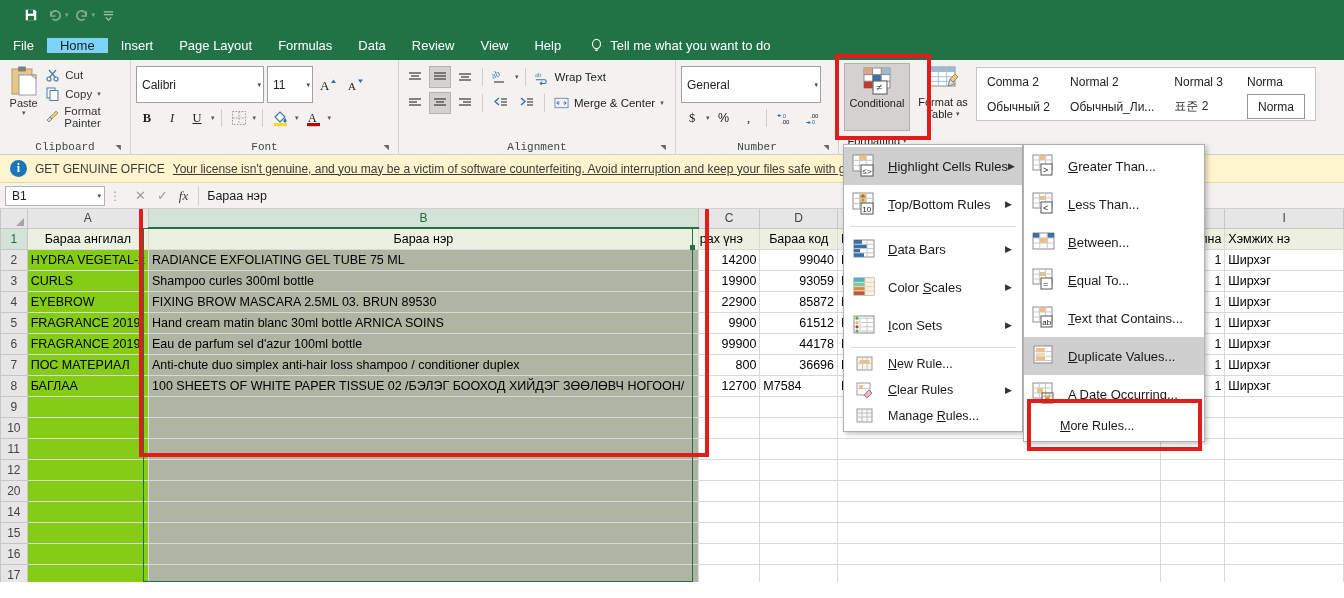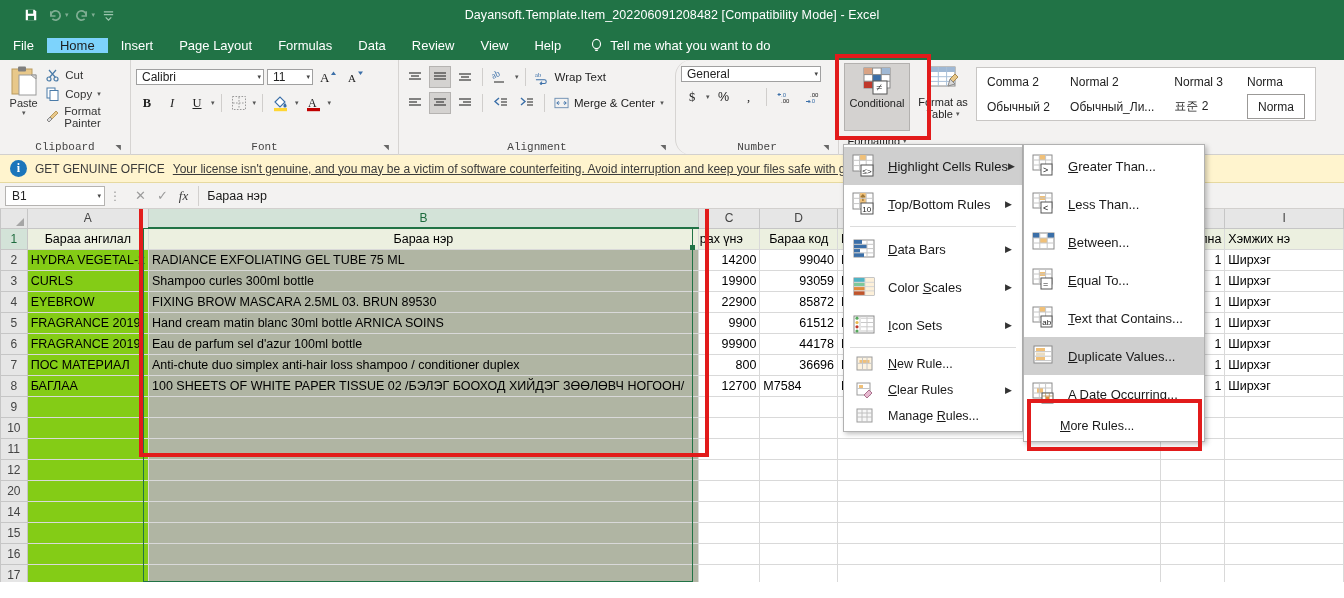--- a/index.html
+++ b/index.html
@@ -48,21 +48,21 @@
                padding-top:2px; font-size:11px; color:#333; }
   .clipb-icon { width:30px; height:32px; position:relative; }
   .clip-small { display:flex; flex-direction:column; gap:2px; padding-top:3px; }
   .clip-item { display:flex; align-items:center; gap:5px; font-size:11.5px; color:#333; padding:1px 3px; }
   .mini-ico { width:15px; height:15px; display:inline-flex; align-items:center; justify-content:center; }
   .caret { font-size:7px; color:#555; }
   
   .font-rows { display:flex; flex-direction:column; gap:4px; padding-top:3px; }
   .row { display:flex; align-items:center; gap:3px; }
   .combo {
-    height:16px; border:1px solid #a0a0a0; background:#fff; font-size:12px;
+    height:37px; border:1px solid #a0a0a0; background:#fff; font-size:12px;
     display:flex; align-items:center; padding:0 2px 0 5px; color:#222; position:relative;
   }
   .combo .cv { flex:1; }
   .combo .cd { font-size:7px; color:#444; padding-left:6px; }
   .btn {
     min-width:22px; height:22px; display:flex; align-items:center; justify-content:center;
     font-size:12.5px; color:#222; border:1px solid transparent; padding:0 2px;
   }
   .btn.sel { background:#d4d2d0; border:1px solid #b5b3b1; }
   .sep { width:1px; height:18px; background:#d0cecc; margin:0 3px; }
@@ -180,21 +180,20 @@
           <path d="M13 2.5V7.5H8" fill="none" stroke="#7fae93" stroke-width="1.8"></path>
         </svg>
     </div>
     <span class="qat-caret">▾</span>
     <div class="qat-btn dim">
       <svg width="13" height="13" viewBox="0 0 14 14">
           <path d="M2 3h10M2 6h10M4 9l3 3 3-3" stroke="#9cc5ae" stroke-width="1.4" fill="none"></path>
         </svg>
     </div>
   </div>
-  <div class="title-text">Dayansoft.Template.Item_202206091208482  [Compatibility Mode]  -  Excel</div>
 </div>
 
 <div class="tabbar">
   <div class="tab">File</div>
   <div class="tab active">Home</div>
   <div class="tab">Insert</div>
   <div class="tab">Page Layout</div>
   <div class="tab">Formulas</div>
   <div class="tab">Data</div>
   <div class="tab">Review</div>
@@ -449,21 +448,21 @@
           </div>
         </div>
       </div>
     </div>
     <div class="group-label">
       <span>Alignment</span>
       <span class="dlg-launcher">◥</span>
     </div>
   </div>
 
-  <div class="group" style="width:163px;border-radius:16px;">
+  <div class="group" style="width:163px;">
     <div class="group-body">
       <div class="font-rows" style="width:100%;">
         <div class="row">
           <div class="combo numfmt">
             <span class="cv">General</span>
             <span class="cd">▾</span>
           </div>
         </div>
         <div class="row">
           <div class="btn">

